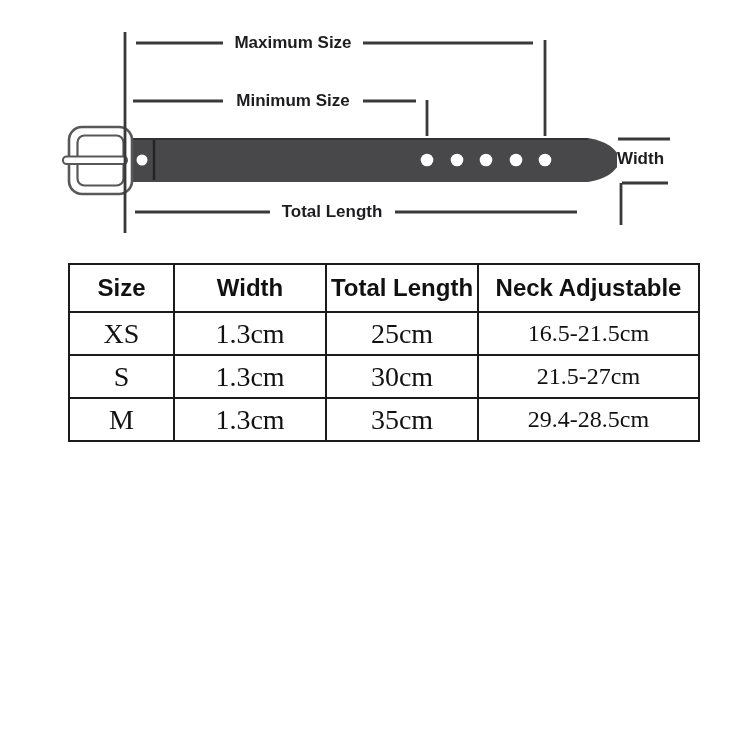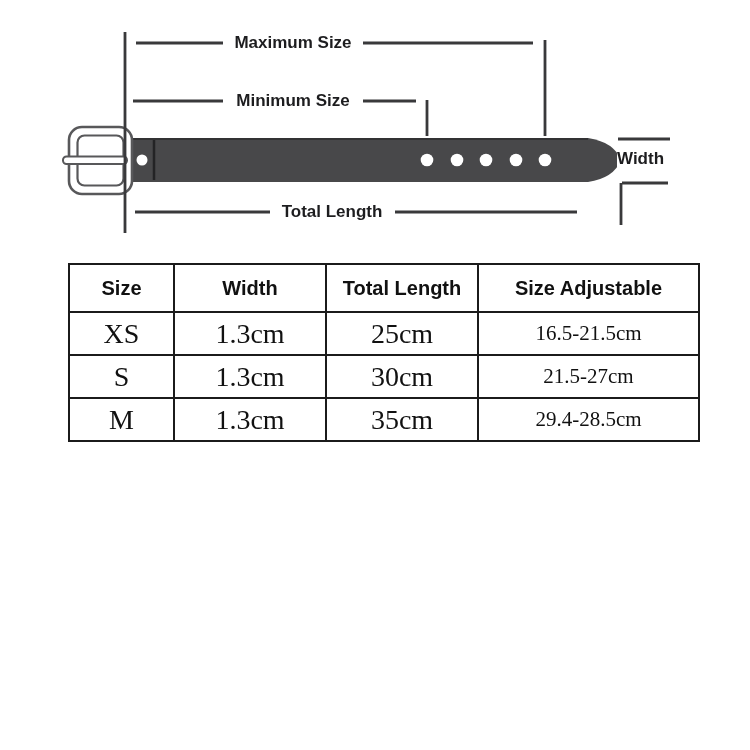--- a/index.html
+++ b/index.html
@@ -22,27 +22,27 @@
   #size-table{
     position:absolute;left:68px;top:263px;width:630px;
     border-collapse:collapse;table-layout:fixed;
   }
   #size-table th,#size-table td{
     border:2px solid #1b1b1b;text-align:center;vertical-align:middle;
     padding:0;overflow:hidden;
   }
   #size-table th{
     height:46px;font-family:"Liberation Sans", sans-serif;
-    font-weight:bold;font-size:20px;color:#111;
+    font-weight:bold;font-size:24px;color:#111;
   }
   #size-table td{
     height:41px;font-family:"Liberation Serif", serif;
     font-size:28px;color:#111;margin-top:32px;
   }
-  #size-table td.neck{font-size:21px;}
+  #size-table td.neck{font-size:24px;}
   
   #guide{position:absolute;left:0;top:450px;width:750px;height:300px;}
 </style>
 </head>
 <body>
 
 <div id="canvas">
 
   <div id="diagram">
     <svg width="750" height="256" viewBox="0 0 750 256">
@@ -94,21 +94,21 @@
         <col style="width:105px">
         <col style="width:152px">
         <col style="width:152px">
         <col style="width:221px">
       </colgroup>
     <thead>
       <tr>
         <th>Size</th>
         <th>Width</th>
         <th>Total Length</th>
-        <th>Size Adjustable</th>
+        <th>Neck Adjustable</th>
       </tr>
     </thead>
     <tbody>
       <tr>
         <td>XS</td>
         <td>1.3cm</td>
         <td>25cm</td>
         <td class="neck">16.5-21.5cm</td>
       </tr>
       <tr>

